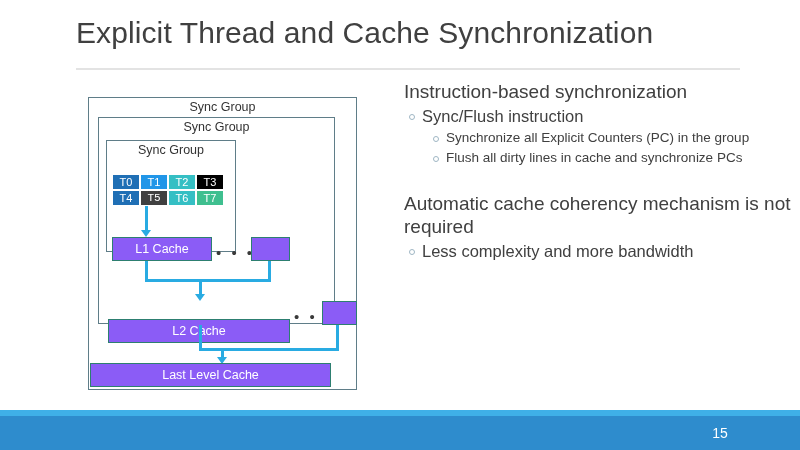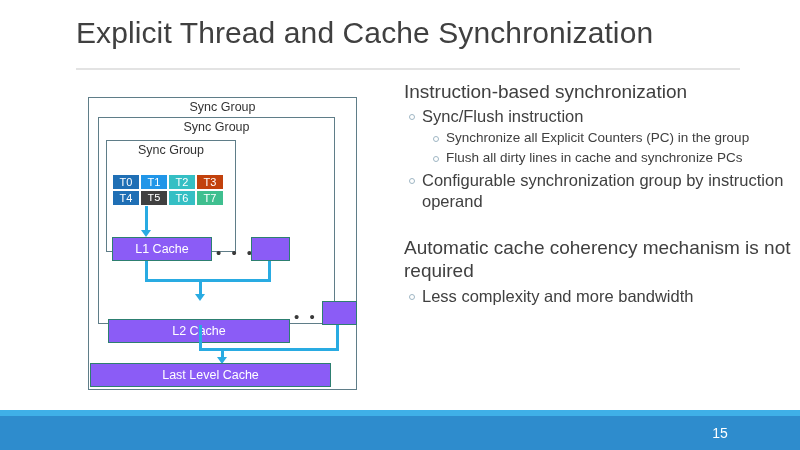--- a/index.html
+++ b/index.html
@@ -161,21 +161,20 @@
 <div id="slide-title">Explicit Thread and Cache Synchronization</div>
 <div id="title-rule"></div>
 
 <div id="content-right">
 
   <div>
     <p class="lvl1">Instruction-based synchronization</p>
     <p class="lvl2">Sync/Flush instruction</p>
     <p class="lvl3">Synchronize all Explicit Counters (PC) in the group</p>
     <p class="lvl3">Flush all dirty lines in cache and synchronize PCs</p>
-    <p class="lvl2">Configurable synchronization group by instruction operand</p>
   </div>
 
   <div id="block-auto">
     <p class="lvl1">Automatic cache coherency mechanism is not required</p>
     <p class="lvl2">Less complexity and more bandwidth</p>
   </div>
 
 </div>
 
 <div id="diagram">
@@ -185,21 +184,21 @@
 
   <div class="sgbox" style="left:10px; top:20px; width:237px; height:207px;"></div>
   <div class="sglabel" style="left:10px; top:23px; width:237px;">Sync Group</div>
 
   <div class="sgbox" style="left:18px; top:43px; width:130px; height:112px;"></div>
   <div class="sglabel" style="left:18px; top:46px; width:130px;">Sync Group</div>
 
   <div class="thread" style="left:24px; top:77px; width:28px; height:16px; background:#1f6fb5;">T0</div>
   <div class="thread" style="left:52px; top:77px; width:28px; height:16px; background:#2196e8;">T1</div>
   <div class="thread" style="left:80px; top:77px; width:28px; height:16px; background:#35bfc4;">T2</div>
-  <div class="thread" style="left:108px; top:77px; width:28px; height:16px; background:#c2410c;">T3</div>
+  <div class="thread" style="left:108px; top:77px; width:28px; height:16px; background:#000000;">T3</div>
 
   <div class="thread" style="left:24px; top:93px; width:28px; height:16px; background:#1f6fb5;">T4</div>
   <div class="thread" style="left:52px; top:93px; width:28px; height:16px; background:#404040;font-family:Liberation Mono, monospace;">T5</div>
   <div class="thread" style="left:80px; top:93px; width:28px; height:16px; background:#35bfc4;text-align:center;">T6</div>
   <div class="thread" style="left:108px; top:93px; width:28px; height:16px; background:#3fbf8f;">T7</div>
 
   <div class="conn" style="left:57px; top:109px; width:3px; height:28px;"></div>
   <div class="arrowhead" style="left:53px; top:133px;"></div>
 
   <div class="cache" style="left:24px; top:140px; width:100px; height:24px;">L1 Cache</div>

